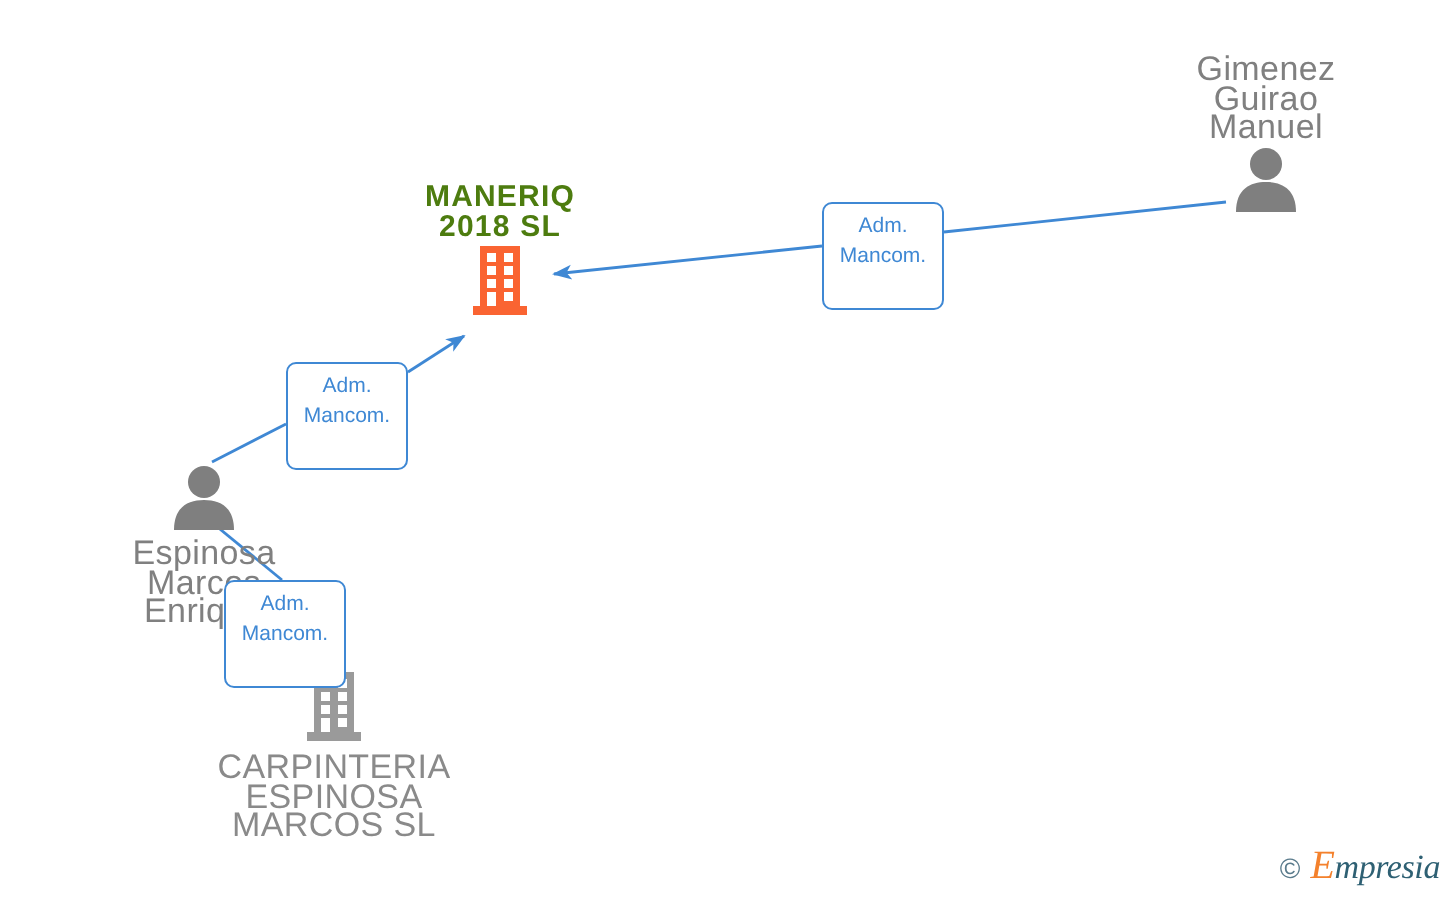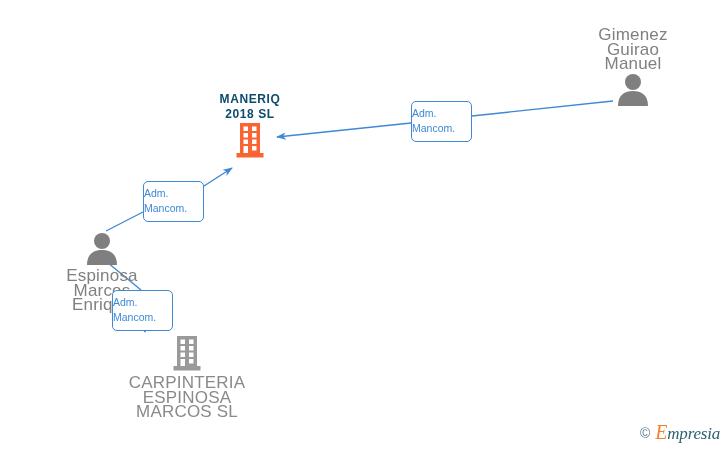--- a/index.html
+++ b/index.html
@@ -37,40 +37,40 @@
     line-height: 14.5px;
     color: #808080;
     white-space: pre-line;
     letter-spacing: 0.2px;
   }
   .node.company .label {
     color: #8a8a8a;
   }
   .node.focus .label {
     font-weight: bold;
-    font-size: 12px;
-    color: #0c4a6e;
+    font-size: 15px;
+    color: #4d7c0f;
     letter-spacing: 0.6px;
   }
   .icon-wrap {
     display: block;
     margin: 0 auto;
   }
   
   .rel {
     position: absolute;
     box-sizing: border-box;
     background: #ffffff;
     border: 1.2px solid #3f88d4;
     border-radius: 5px;
     color: #3f88d4;
     font-size: 10.5px;
     line-height: 15px;
-    text-align: left;
-    padding: 4px 0 5px 0;
+    text-align: center;
+    padding: 4px 0 18px 0;
     white-space: pre-line;
     width: 61px;
   }
   
   #watermark {
     position: absolute;
     right: 8px;
     bottom: 8px;
     display: flex;
     align-items: center;
@@ -159,21 +159,21 @@
       <svg width="36" height="34" viewBox="0 0 36 34">
         <circle cx="18" cy="10" r="8" fill="#7f7f7f"></circle>
         <path d="M 3 34 C 3 22.5 10 19 18 19 C 26 19 33 22.5 33 34 Z" fill="#7f7f7f"></path>
       </svg>
     </span>
     <div class="label">Espinosa
 Marcos
 Enrique</div>
   </div>
 
-  <div class="node company" style="left:127px; top:334px;">
+  <div class="node company" style="left:107px; top:334px;">
     <span class="icon-wrap">
       <svg width="30" height="38" viewBox="0 0 30 38">
         <rect x="5" y="2" width="20" height="30" fill="#9a9a9a"></rect>
         <rect x="1.5" y="32" width="27" height="4.5" fill="#9a9a9a"></rect>
         <rect x="8.5" y="5.5" width="4.5" height="4.5" fill="#ffffff"></rect>
         <rect x="17" y="5.5" width="4.5" height="4.5" fill="#ffffff"></rect>
         <rect x="8.5" y="12" width="4.5" height="4.5" fill="#ffffff"></rect>
         <rect x="17" y="12" width="4.5" height="4.5" fill="#ffffff"></rect>
         <rect x="8.5" y="18.5" width="4.5" height="4.5" fill="#ffffff"></rect>
         <rect x="17" y="18.5" width="4.5" height="4.5" fill="#ffffff"></rect>

